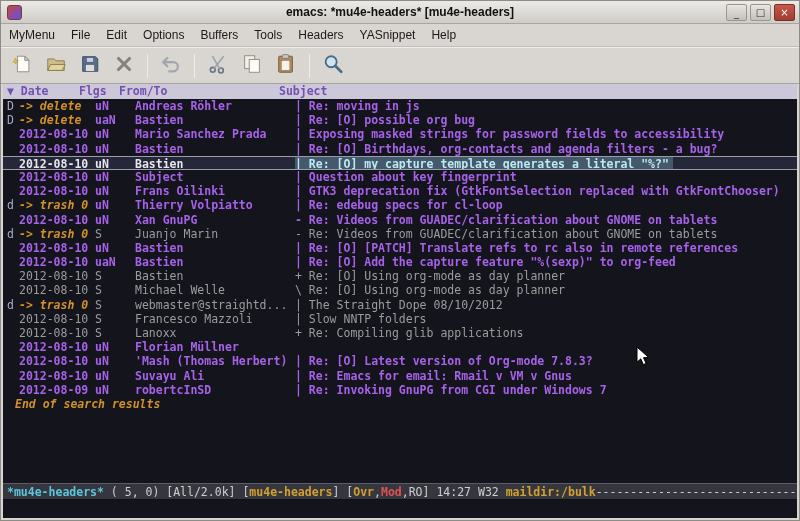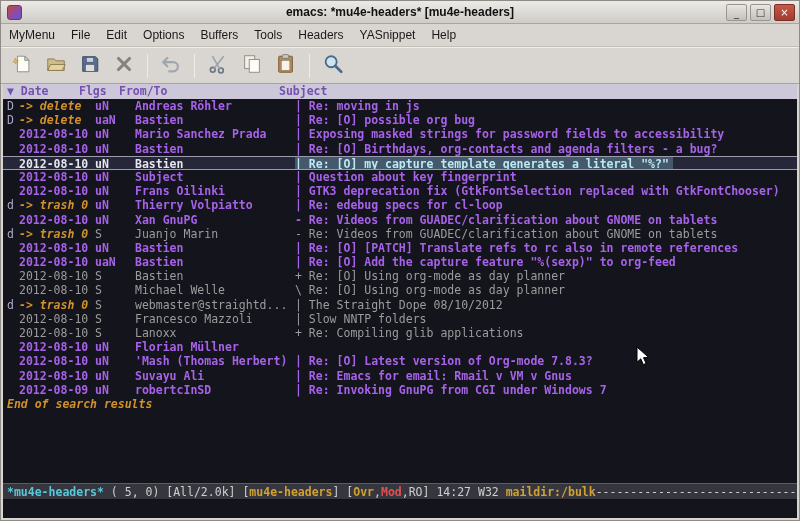--- a/index.html
+++ b/index.html
@@ -96,21 +96,21 @@
     background:var(--current-bg);
     border-top:1px solid var(--current-border);
     border-bottom:1px solid var(--current-border);
     color:var(--current-fg); font-weight:bold;
   }
   .row.current .c-subj {
     color:var(--current-subj-fg); background:var(--current-subj-bg);
     text-decoration:underline; flex:0 0 auto; padding-right:4px;
   }
   .end-line {
-    height:14.2px; line-height:14.2px; padding-left:4px;
+    height:14.2px; line-height:14.2px; padding-left:12px;
     color:var(--mark-orange); font-style:italic; font-weight:bold; white-space:pre;
   }
   
   .modeline {
     flex:0 0 17px; height:17px; line-height:16px; background:var(--modeline-bg);
     border-top:1px solid #5c5c66; border-bottom:1px solid #101014;
     color:var(--modeline-fg); font-size:11.5px; white-space:pre; overflow:hidden;
     padding-left:4px;
   }
   .modeline .seg-cyan { color:var(--ml-cyan); font-weight:bold; }

